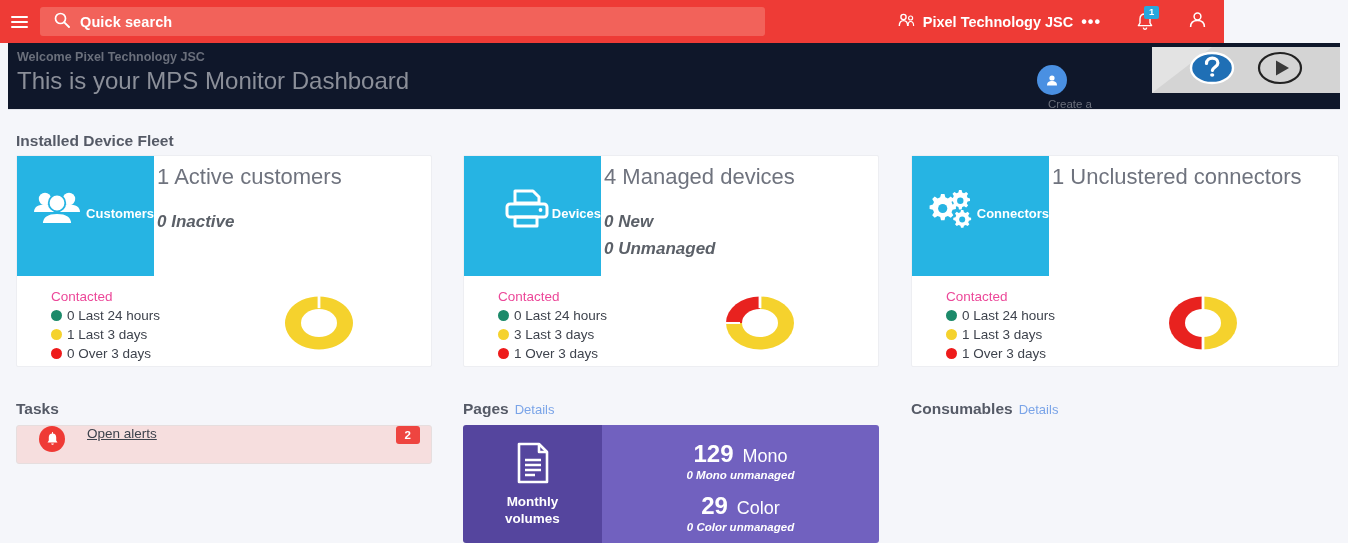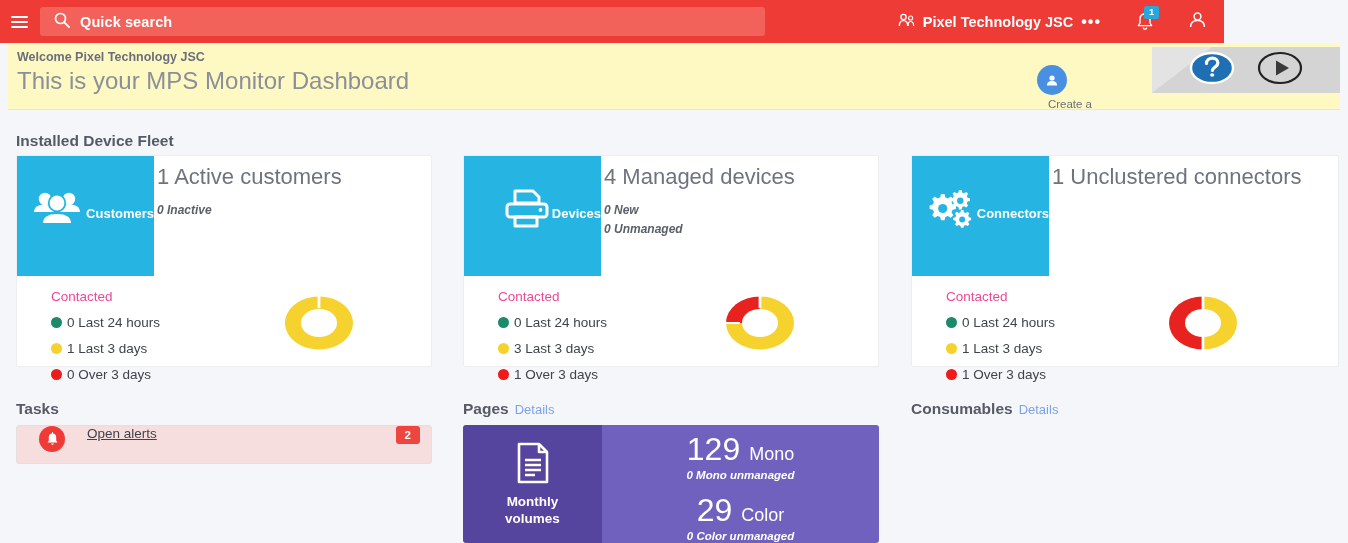--- a/index.html
+++ b/index.html
@@ -43,21 +43,21 @@
     position: absolute; top: -4px; left: 9px;
     background: #28a7dd; color: #fff; font-size: 9.5px; font-weight: bold;
     border-radius: 2px; padding: 1px 5px 2px; line-height: 1.1;
   }
   .usericon { margin-left: 30px; margin-right: 16px; cursor: pointer; }
 
   
   .welcome {
     position: absolute; top: 43px; left: 8px;
     width: 1332px; height: 67px;
-    background: #fef9c3;
+    background: #0f172a;
     border-bottom: 1px solid #e3e5ea;
   }
   .welcome-sub {
     position: absolute; left: 9px; top: 7px;
     font-size: 12.5px; color: #6a6f7b; font-weight: bold;
   }
   .welcome-title {
     position: absolute; left: 9px; top: 24px;
     font-size: 24px; color: #8b8f99; font-weight: normal;
   }
@@ -112,29 +112,29 @@
   .icon-panel .glyph { margin-bottom: 4px; }
   .icon-panel .plabel { color: #fff; font-size: 13px; font-weight: bold; }
 
   .card-head {
     position: absolute; left: 140px; right: 8px; top: 8px;
   }
   .card-head .big {
     font-size: 22px; color: #6f737e; line-height: 1.15;
   }
   .card-head .sub {
-    font-size: 12px; color: #5b6068; font-style: italic; font-weight: bold;
-    margin-top: 12px; line-height: 1.6;
+    font-size: 17px; color: #5b6068; font-style: italic; font-weight: bold;
+    margin-top: 19px; line-height: 1.6;
   }
 
   .contacted {
     position: absolute; left: 34px; top: 133px;
   }
   .contacted .ct { font-size: 13.5px; color: #ec4899; margin-bottom: 3px; }
-  .contacted .row { display: flex; align-items: center; gap: 5px; margin-top: 11px; font-size: 13.5px; color: #3e434d; }
+  .contacted .row { display: flex; align-items: center; gap: 5px; margin-top: 4px; font-size: 13.5px; color: #3e434d; }
   .dot { width: 11px; height: 11px; border-radius: 50%; flex: none; }
 
   .donut { position: absolute; top: 132px; }
   .card.c1 .donut { left: 256px; }
   .card.c2 .donut { left: 250px; }
   .card.c3 .donut { left: 245px; }
 
   
   .tasks-title { position: absolute; left: 8px; top: 290px; }
   .pages-title { position: absolute; left: 455px; top: 290px; }
@@ -178,21 +178,21 @@
     align-items: center; justify-content: center;
     color: #fff;
   }
   .pages-left .plabel { font-size: 13.5px; font-weight: bold; line-height: 1.25; text-align: center; margin-top: 5px; }
   .pages-right {
     flex: 1; background: #7161bf; color: #fff;
     display: flex; flex-direction: column; align-items: center;
     justify-content: center; padding-top: 5px;
   }
   .vol-line { display: flex; align-items: baseline; gap: 9px; }
-  .vol-num { font-size: 32px; font-weight: normal; }
+  .vol-num { font-size: 24px; font-weight: bold; }
   .vol-lab { font-size: 18px; }
   .vol-sub { font-size: 11.5px; font-style: italic; font-weight: bold; margin-top: 1px; }
   .vol-gap { height: 11px; }
 </style>
 </head>
 <body>
 
 <div class="topbar">
   <div class="hamburger">
     <i></i>

